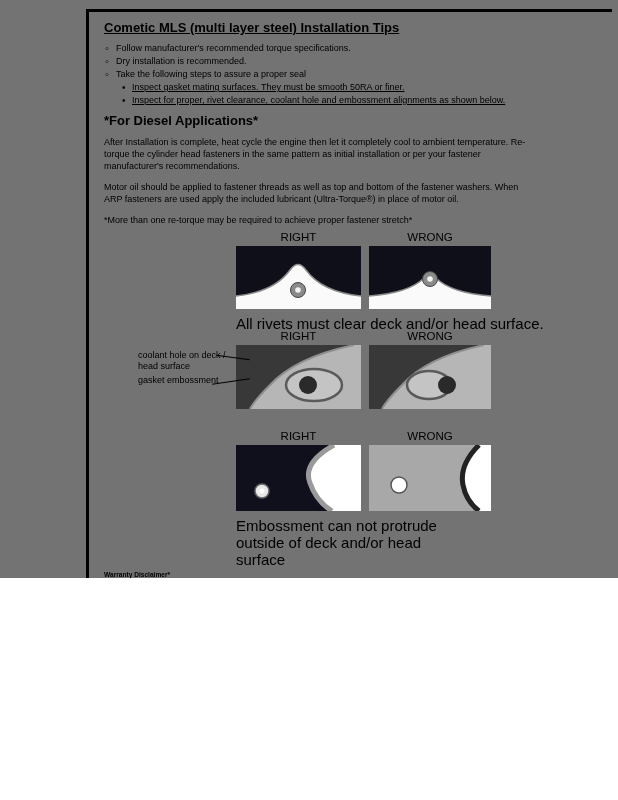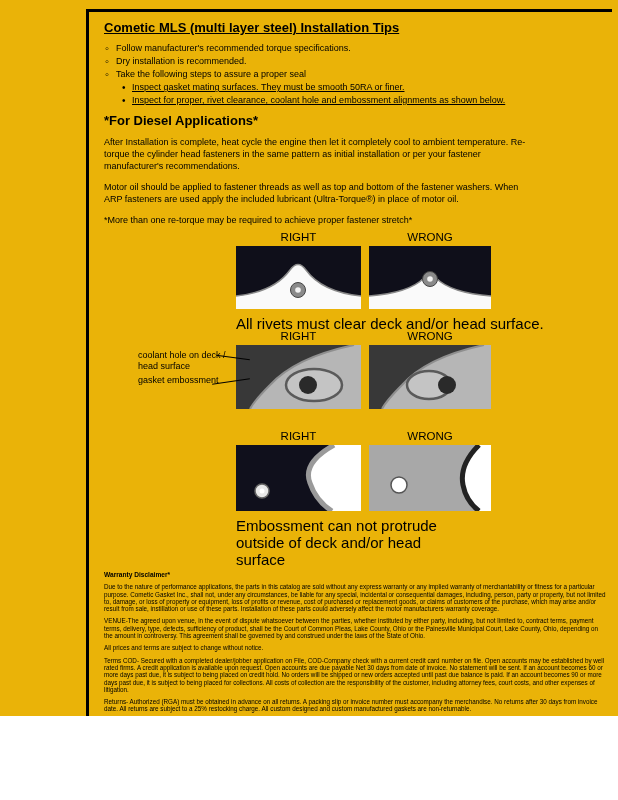--- a/index.html
+++ b/index.html
@@ -1,18 +1,18 @@
 <!DOCTYPE html>
 <html><head>
 <meta charset="utf-8">
 <style>
   * { margin:0; padding:0; box-sizing:border-box; }
   html,body { width:618px; height:800px; background:#fff; }
   body { font-family:"Liberation Sans", sans-serif; color:#000; }
-  .page { position:relative; width:618px; height:716px; background:#eab308; overflow:hidden; }
+  .page { position:relative; width:618px; height:578px; background:#737373; overflow:hidden; }
 
   .border-top  { position:absolute; left:88px; top:9px;  width:524px; height:3px; background:#000; }
   .border-left { position:absolute; left:86px; top:9px;  width:3px;  height:780px; background:#000; }
 
   .content { position:absolute; left:104px; top:20px; width:440px; }
   .title { font-size:13px; font-weight:bold; text-decoration:underline; margin-bottom:7px; }
 
   ul { list-style:none; }
   .tips li { position:relative; padding-left:12px; font-size:9px; line-height:13px; }
   .tips > li.l1::before { content:"◦"; position:absolute; left:1px; top:0; font-size:11px; }

